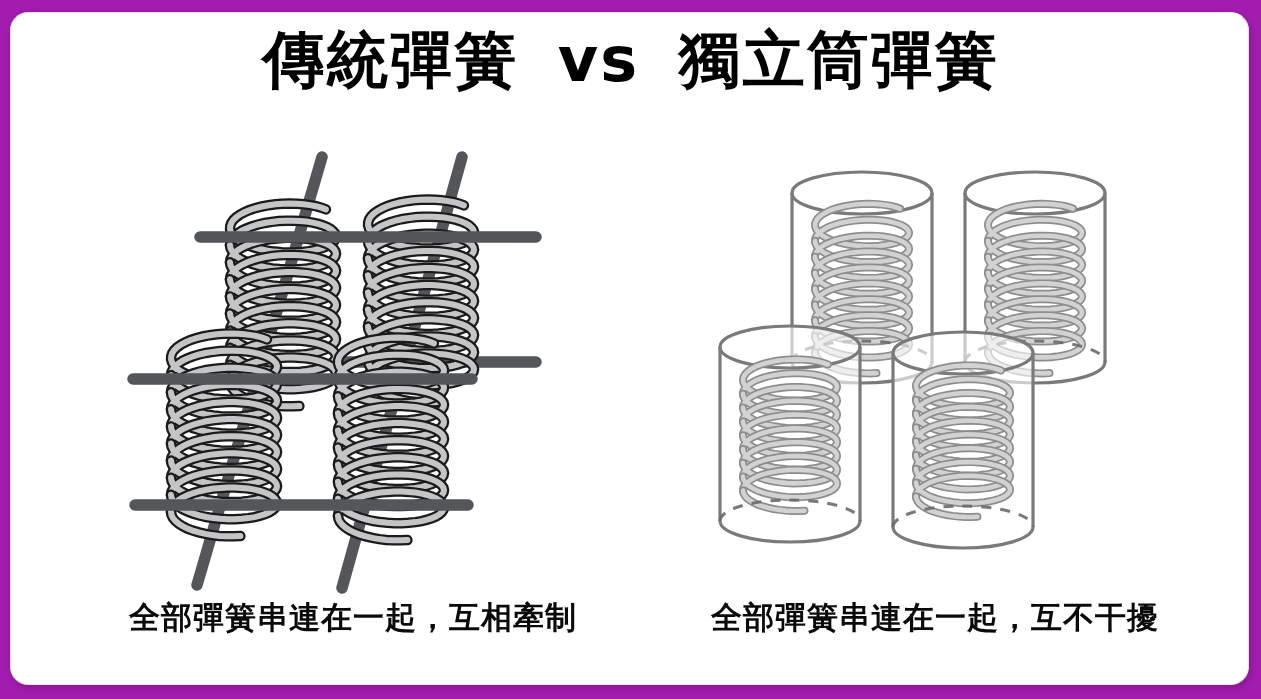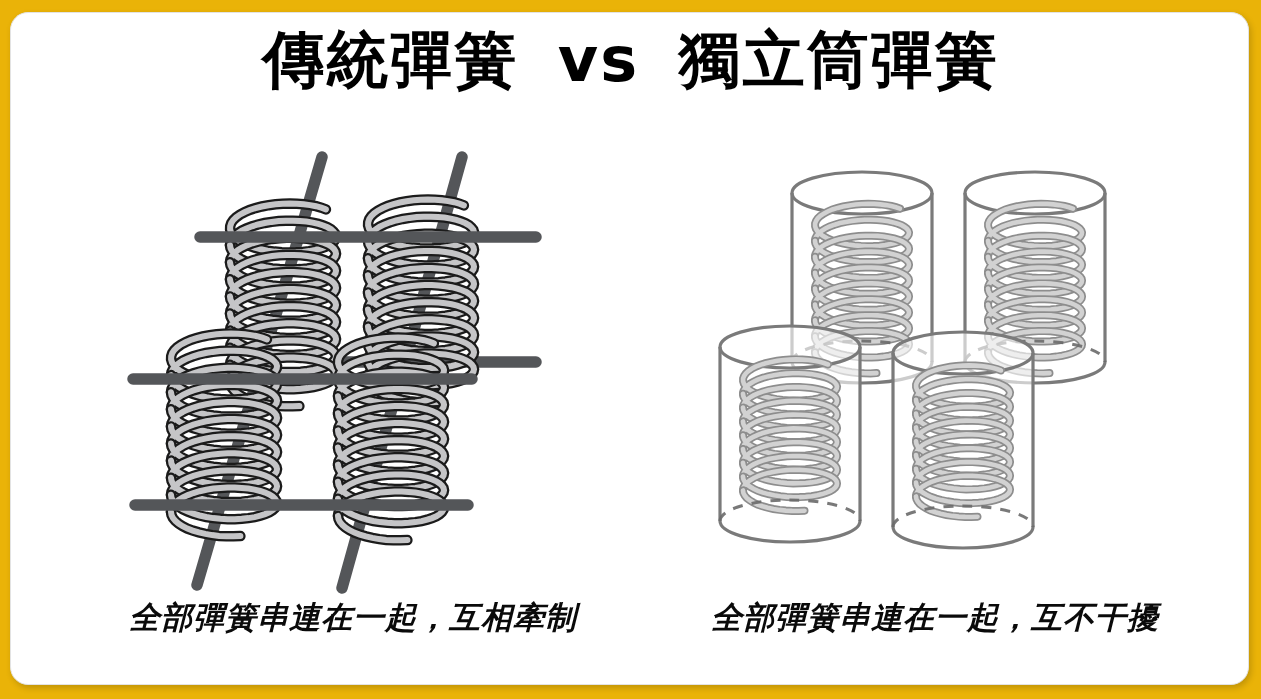--- a/index.html
+++ b/index.html
@@ -1,19 +1,19 @@
 <!DOCTYPE html>
 <html><head>
 <meta charset="utf-8">
 <style>
   html,body{margin:0;padding:0;background:#ffffff;}
   .page{
     position:relative;
     width:1261px;height:699px;
-    background:#eab308;
+    background:#a21caf;
     font-family:"DejaVu Sans","Liberation Sans",sans-serif;
     overflow:hidden;
   }
   .card{
     position:absolute;
     left:10px;top:12px;right:12px;bottom:14px;
     background:#ffffff;
     border:1px solid #e3e3e3;
     border-radius:18px;
     box-shadow:2px 3px 6px rgba(0,0,0,0.18);
@@ -35,21 +35,20 @@
   #right-art{left:690px;top:150px;width:510px;height:440px;}
   .caption{
     position:absolute;
     top:597px;
     width:500px;
     text-align:center;
     font-size:31px;
     font-weight:bold;
     color:#0a0a0a;
     letter-spacing:1px;
-    font-style:italic;
   }
   .caption.left{left:103px;}
   .caption.right{left:685px;}
 </style>
 </head>
 <body>
 
 <div class="page">
   <div class="card"></div>
 

